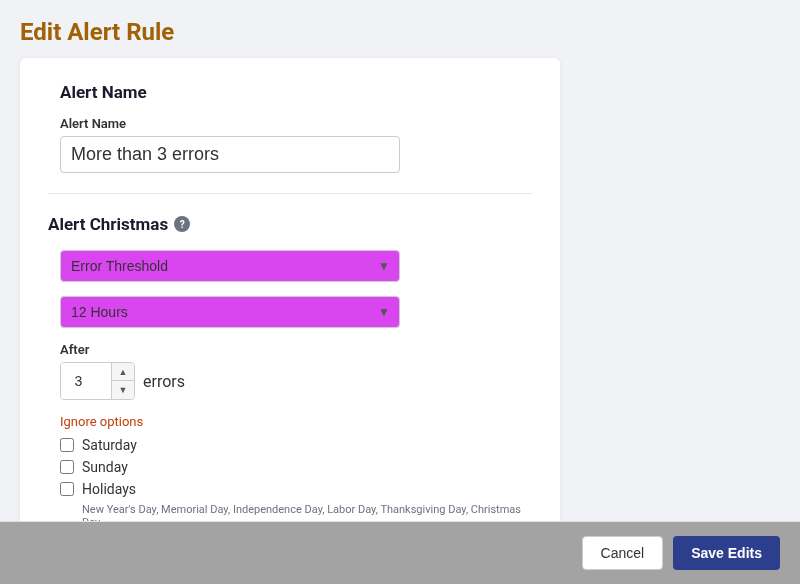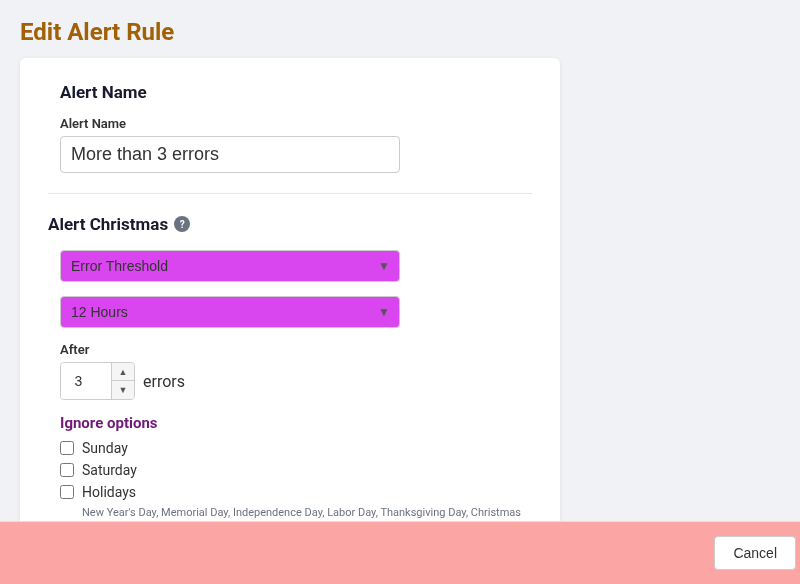--- a/index.html
+++ b/index.html
@@ -141,23 +141,23 @@
       padding: 0;
     }
     .spinner-btn:first-child {
       border-bottom: 1px solid #ccc;
     }
     .after-label {
       font-size: 16px;
       color: #333;
     }
     .ignore-options-label {
-      font-size: 15px;
-      font-weight: 700;
-      color: #701a75;
+      font-size: 13px;
+      font-weight: 400;
+      color: #c2410c;
       margin-bottom: 8px;
       display: block;
     }
     .checkbox-row {
       display: flex;
       align-items: center;
       gap: 8px;
       margin-bottom: 6px;
     }
     .checkbox-row input[type="checkbox"] {
@@ -175,25 +175,25 @@
       color: #6b7280;
       margin-left: 22px;
       margin-top: 2px;
       margin-bottom: 6px;
     }
     .bottom-bar {
       position: absolute;
       bottom: 0;
       right: 0;
       width: 800px;
-      padding: 14px 4px;
+      padding: 14px 20px;
       display: flex;
       justify-content: flex-end;
       gap: 10px;
-      background: #fca5a5;
+      background: #a3a3a3;
       border-top: 1px solid #e0e0e0;
     }
     .btn-cancel {
       padding: 8px 18px;
       border: 1px solid #ccc;
       background: #fff;
       border-radius: 4px;
       font-size: 14px;
       color: #333;
       cursor: pointer;
@@ -264,34 +264,35 @@
             <button class="spinner-btn">▼</button>
           </div>
         </div>
         <span class="after-label">errors</span>
       </div>
     </div>
 
     <div class="field-group">
       <span class="ignore-options-label">Ignore options</span>
       <div class="checkbox-row">
+        <input type="checkbox" id="saturday" style="">
+        <label class="checkbox-label" for="saturday">Saturday</label>
+      </div>
+      <div class="checkbox-row">
         <input type="checkbox" id="sunday" style="">
         <label class="checkbox-label" for="sunday">Sunday</label>
-      </div>
-      <div class="checkbox-row">
-        <input type="checkbox" id="saturday" style="">
-        <label class="checkbox-label" for="saturday">Saturday</label>
       </div>
       <div class="checkbox-row">
         <input type="checkbox" id="holidays" style="">
         <label class="checkbox-label" for="holidays">Holidays</label>
       </div>
       <div class="holidays-note">New Year's Day, Memorial Day, Independence Day, Labor Day, Thanksgiving Day, Christmas Day</div>
     </div>
   </div>
 
   <hr class="divider">
 
 </div>
 
 <div class="bottom-bar">
   <button class="btn-cancel">Cancel</button>
+  <button class="btn-save">Save Edits</button>
 </div>
 
 </body></html>

